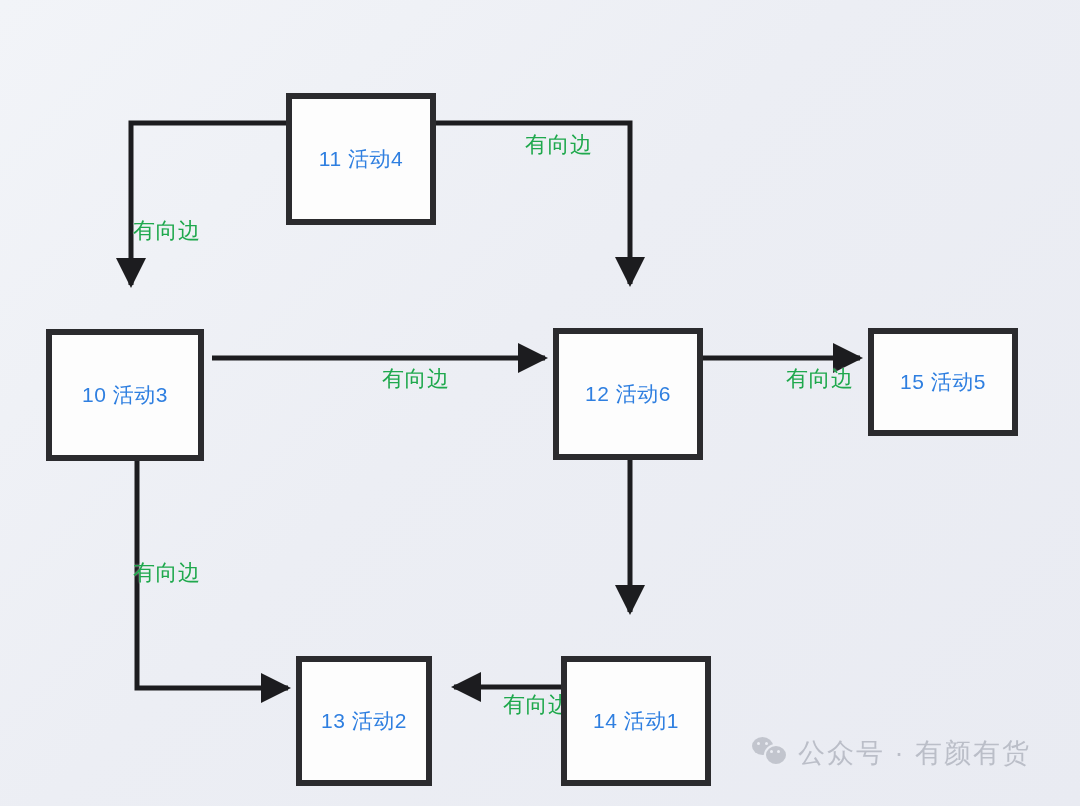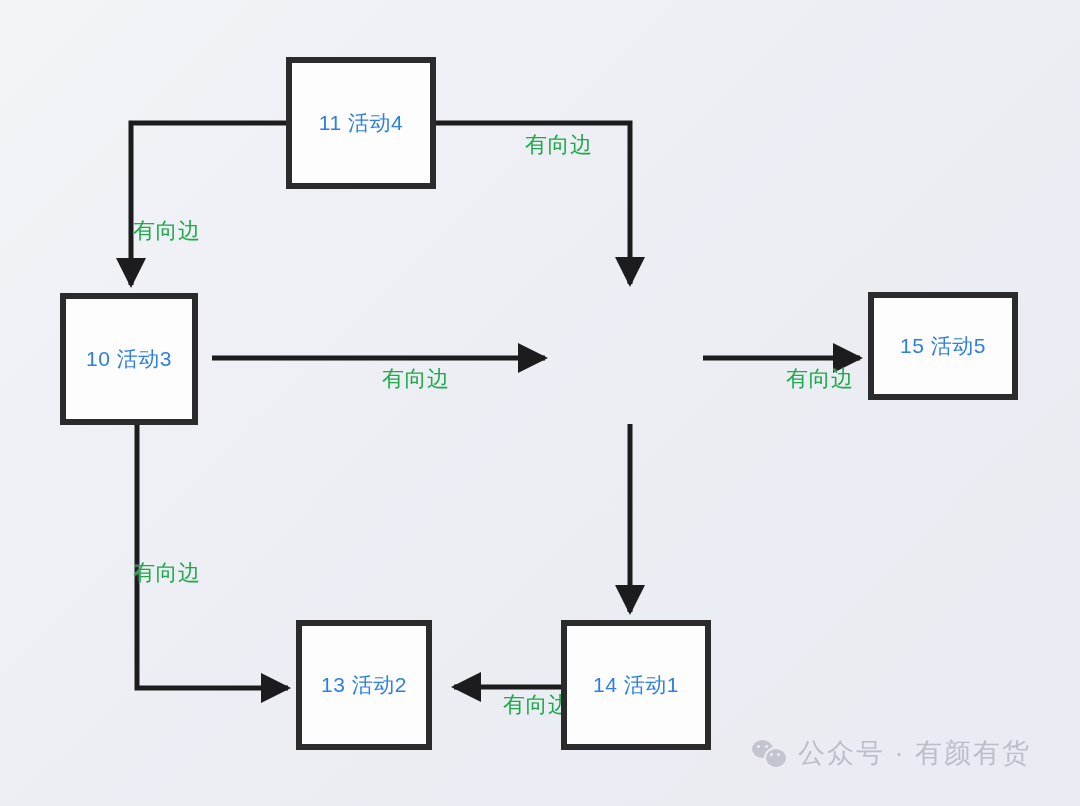--- a/index.html
+++ b/index.html
@@ -27,20 +27,21 @@
   }
   .node {
     position: absolute;
     box-sizing: border-box;
     background: #fdfdfd;
     border: 6px solid #2b2b2e;
     display: flex;
     align-items: center;
     justify-content: center;
     z-index: 3;
+    margin-top: 36px;
   }
   .node-label {
     color: #2f7fe0;
     font-size: 21px;
     letter-spacing: 0.5px;
     white-space: nowrap;
     text-shadow: 0 0 2px rgba(255,255,255,0.9);
   }
   .edge-label {
     position: absolute;
@@ -49,21 +50,20 @@
     white-space: nowrap;
     letter-spacing: 0.5px;
     z-index: 2;
     text-shadow: 0 0 2px rgba(240,245,240,0.85);
   }
   #watermark {
     position: absolute;
     left: 752px;
     top: 735px;
     display: flex;
-    align-items: center;
     gap: 12px;
     z-index: 4;
     opacity: 0.72;
   }
   #watermark .wm-text {
     color: #a9adb8;
     font-size: 27px;
     letter-spacing: 2px;
     white-space: nowrap;
   }
@@ -126,24 +126,27 @@
   <div class="edge-label" style="left:525px; top:130px;">有向边</div>
   <div class="edge-label" style="left:382px; top:364px;">有向边</div>
   <div class="edge-label" style="left:786px; top:364px;">有向边</div>
   <div class="edge-label" style="left:133px; top:558px;">有向边</div>
   <div class="edge-label" style="left:503px; top:690px;">有向边</div>
 
   <div class="node" style="left:286px; top:57px; width:150px; height:132px;">
     <span class="node-label">11 活动4</span>
   </div>
 
-  <div class="node" style="left:60px; top:293px; width:138px; height:132px;">
+  <div class="node" style="left:46px; top:293px; width:158px; height:132px;">
     <span class="node-label">10 活动3</span>
   </div>
 
+  <div class="node" style="left:553px; top:292px; width:150px; height:132px;">
+    <span class="node-label">12 活动6</span>
+  </div>
 
   <div class="node" style="left:868px; top:292px; width:150px; height:108px;">
     <span class="node-label">15 活动5</span>
   </div>
 
   <div class="node" style="left:296px; top:620px; width:136px; height:130px;">
     <span class="node-label">13 活动2</span>
   </div>
 
   <div class="node" style="left:561px; top:620px; width:150px; height:130px;justify-content:center;">

